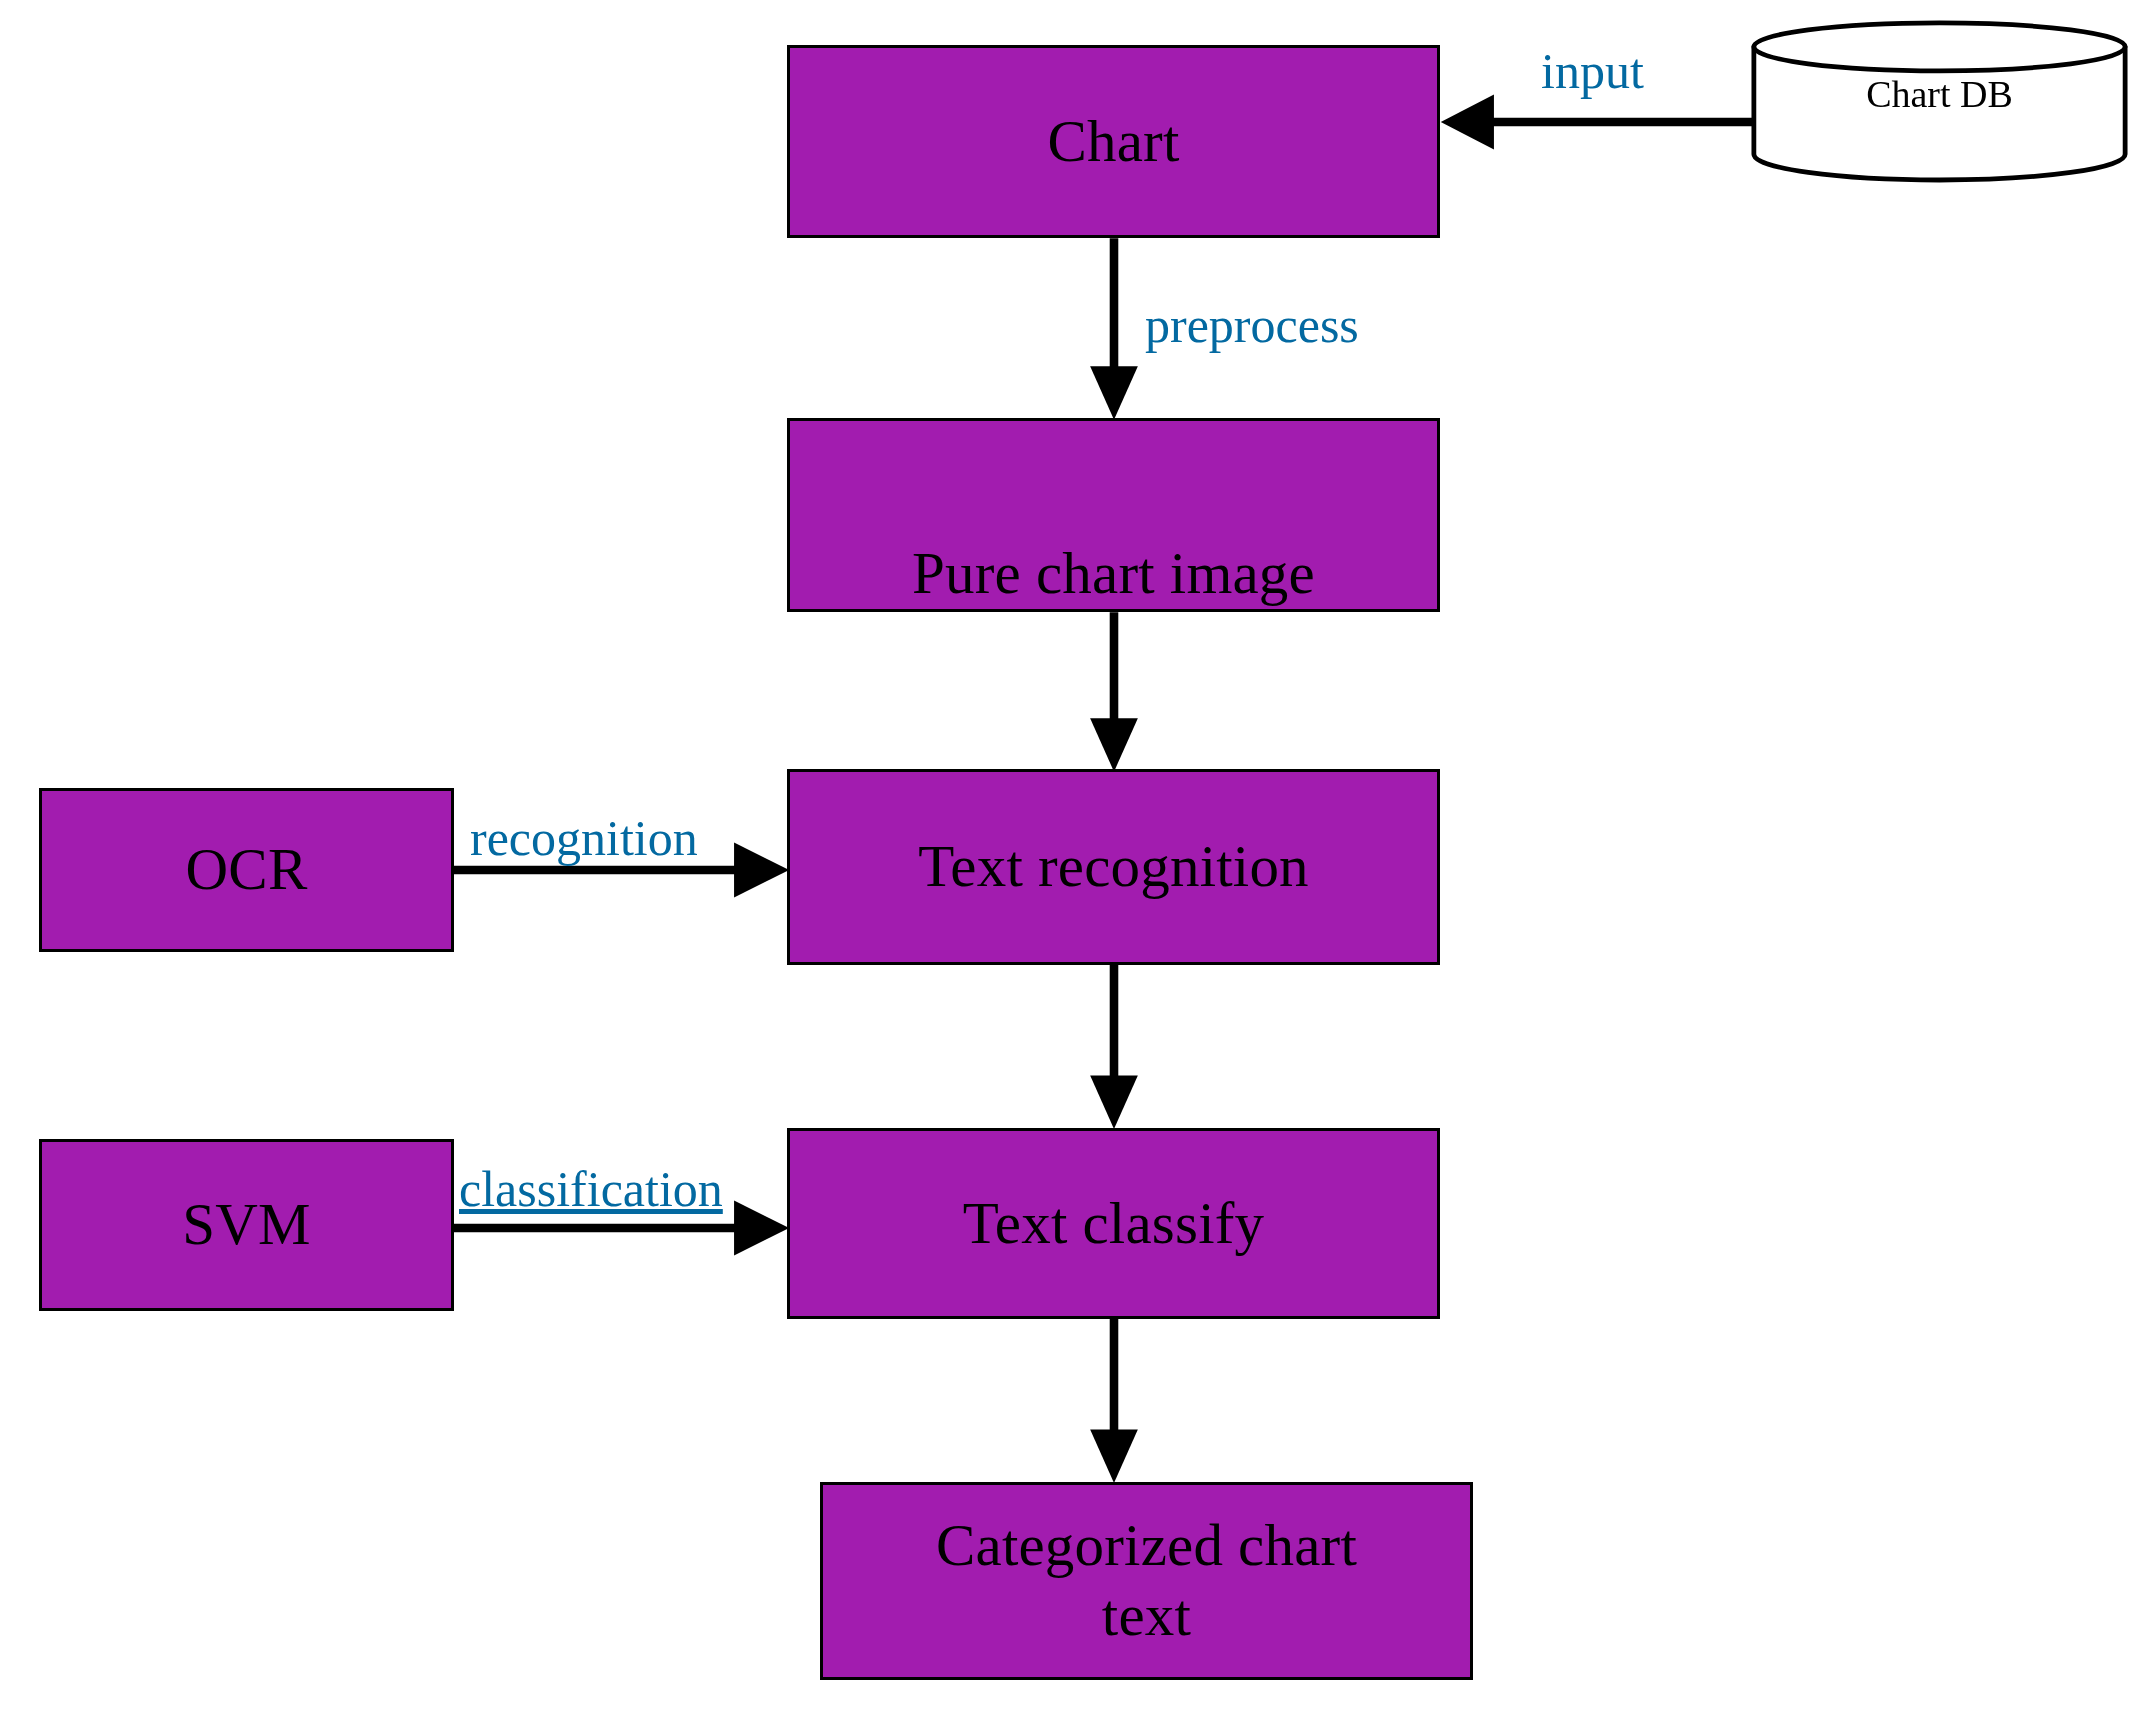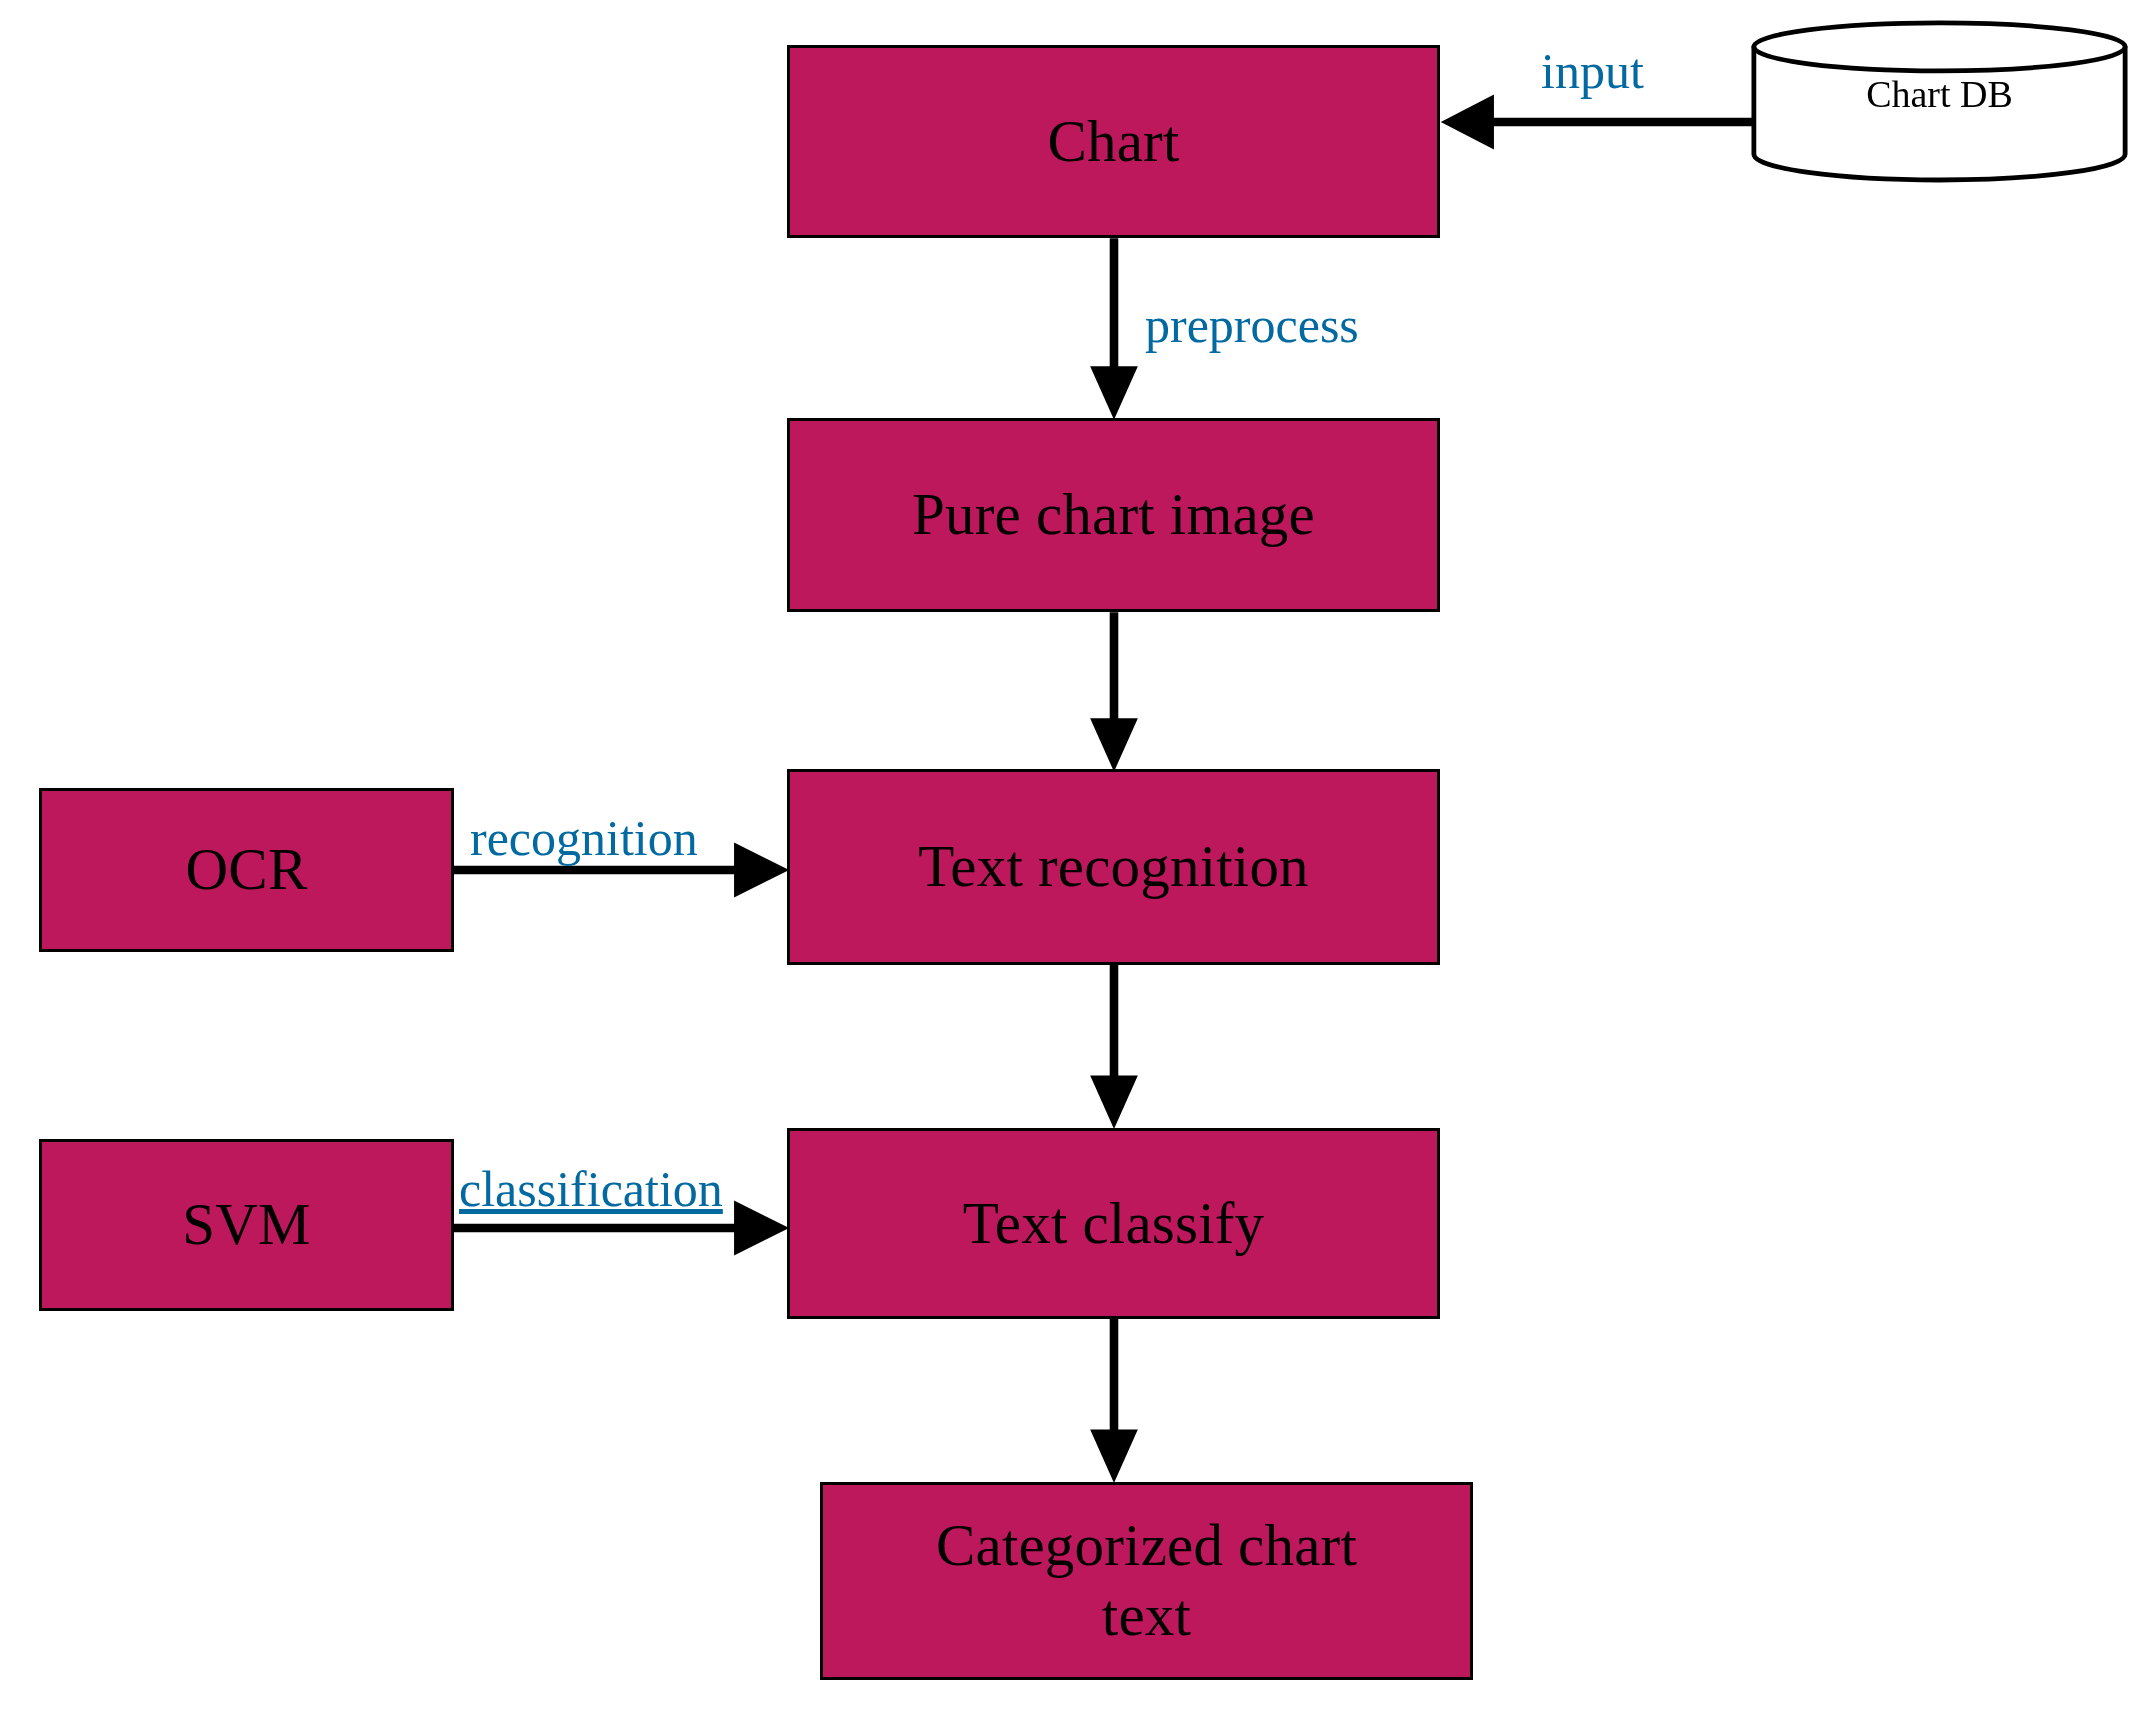--- a/index.html
+++ b/index.html
@@ -15,38 +15,38 @@
     overflow: hidden;
     font-family: "Liberation Serif", "DejaVu Serif", serif;
     color: #000000;
   }
 
   
   .box {
     position: absolute;
     box-sizing: border-box;
     border: 3.8px solid #000000;
-    background: #be185d;
+    background: #a21caf;
     display: flex;
     align-items: center;
     justify-content: center;
     text-align: center;
     line-height: 1.18;
   }
   .box .label {
     font-size: 59px;
     font-weight: 400;
     letter-spacing: 0.2px;
     white-space: pre-line;
     display: block;
     width: 100%;
   }
 
   #box-chart        { left: 787px;  top: 45px;   width: 653px; height: 193px; }
-  #box-pure         { left: 787px;  top: 418px;  width: 653px; height: 194px; }
+  #box-pure         { left: 787px;  top: 418px;  width: 653px; height: 194px; align-items: flex-end; }
   #box-textrec      { left: 787px;  top: 769px;  width: 653px; height: 196px; }
   #box-textclassify { left: 787px;  top: 1128px; width: 653px; height: 191px; }
   #box-categorized  { left: 820px;  top: 1482px; width: 653px; height: 198px; }
   #box-ocr          { left: 39px;   top: 788px;  width: 415px; height: 164px; }
   #box-svm          { left: 39px;   top: 1139px; width: 415px; height: 172px; }
 
   
   #db-cylinder {
     position: absolute;
     left: 1751px;

